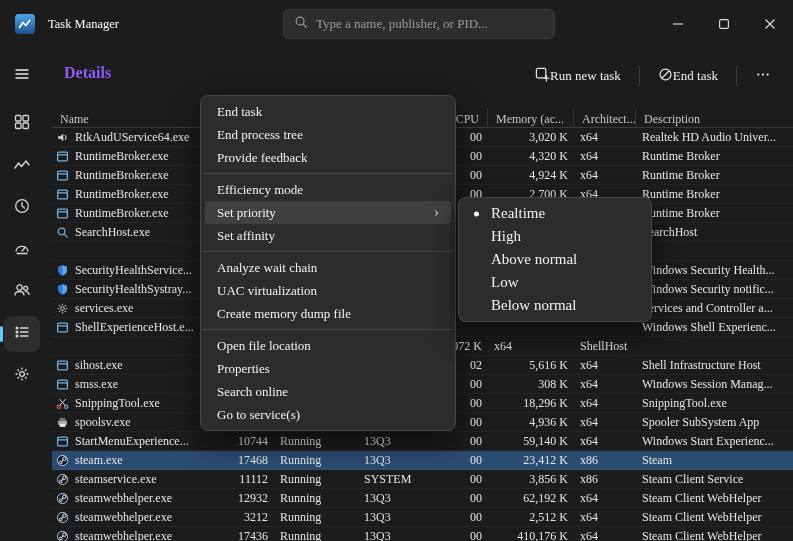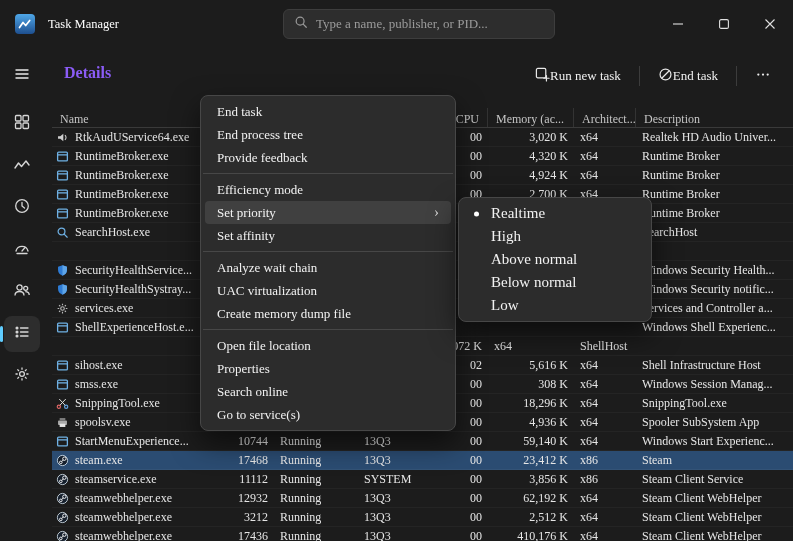--- a/index.html
+++ b/index.html
@@ -713,20 +713,20 @@
       <div class="submenu-item">
 
     <span class="mi-label">High</span>
   </div>
       <div class="submenu-item">
 
     <span class="mi-label">Above normal</span>
   </div>
       <div class="submenu-item">
 
+    <span class="mi-label">Low</span>
+  </div>
+      <div class="submenu-item">
+
     <span class="mi-label">Below normal</span>
   </div>
-      <div class="submenu-item">
-
-    <span class="mi-label">Low</span>
-  </div>
     </div>
 </div>
 
 </body></html>

